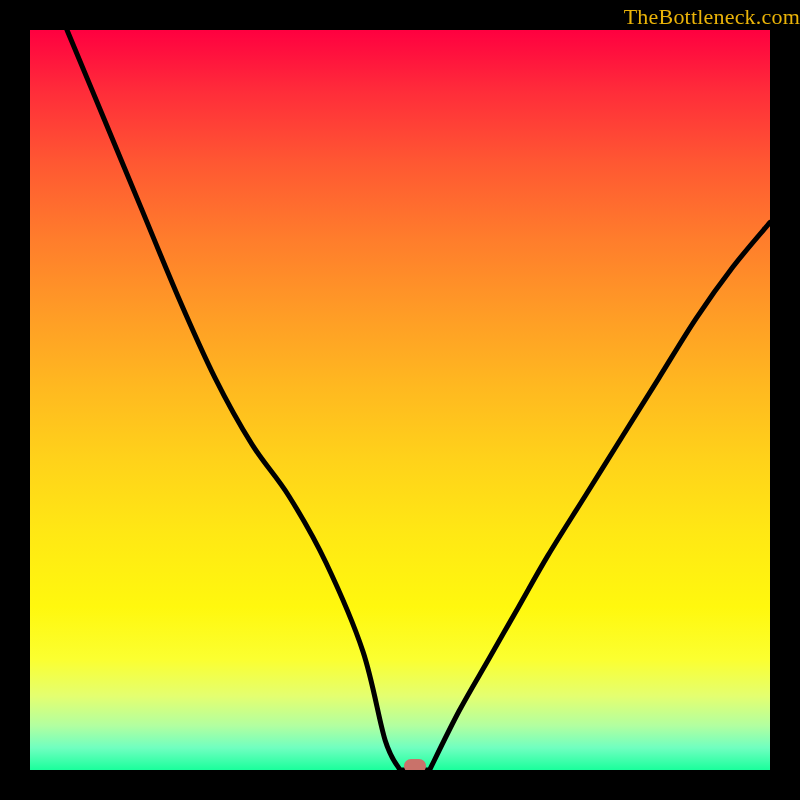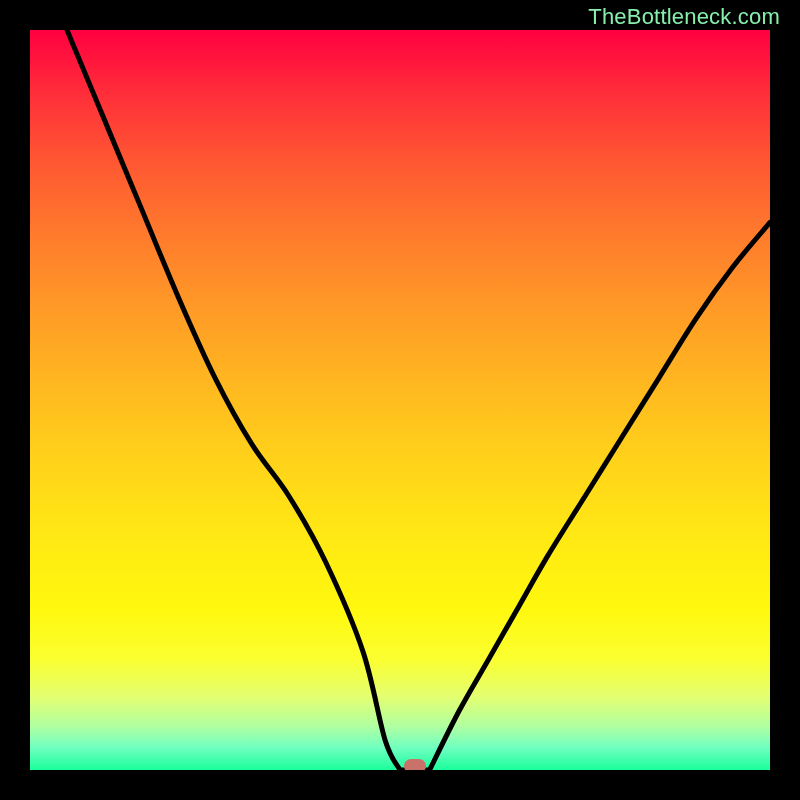--- a/index.html
+++ b/index.html
@@ -61,25 +61,26 @@
     position: absolute;
     width: 22px;
     height: 14px;
     background: #c9726a;
     border-radius: 7px;
     transform: translate(-50%, -50%);
   }
   .watermark {
     position: absolute;
     top: 4px;
-    right: 20px;
-    color: #86efac;
+    right: 0;
+    color: #eab308;
     font-size: 22px;
     font-weight: 500;
     letter-spacing: 0.2px;
+    font-family: Liberation Serif, serif;
   }
 </style>
 </head>
 <body>
 
 <div class="frame">
   <div class="plot-area">
     <div class="gradient"></div>
     <svg class="curve-svg" viewBox="0 0 740 740" preserveAspectRatio="none">
       <path id="curve-path" fill="none" stroke="#000" stroke-width="5" stroke-linecap="round" stroke-linejoin="round" d="M 37.0 0.0 C 43.2 14.8, 61.7 59.2, 74.0 88.8 C 86.3 118.4, 98.7 148.0, 111.0 177.6 C 123.3 207.2, 135.7 238.0, 148.0 266.4 C 160.3 294.8, 172.7 323.1, 185.0 347.8 C 197.3 372.5, 209.7 394.7, 222.0 414.4 C 234.3 434.1, 246.7 446.5, 259.0 466.2 C 271.3 485.9, 283.7 506.9, 296.0 532.8 C 308.3 558.7, 323.1 592.0, 333.0 621.6 C 342.9 651.2, 349.0 690.7, 355.2 710.4 C 361.4 730.1, 367.5 735.1, 370.0 740.0 L 399.6 740.0 C 404.5 730.1, 419.3 699.3, 429.2 680.8 C 439.1 662.3, 448.9 646.3, 458.8 629.0 C 468.7 611.7, 478.5 594.5, 488.4 577.2 C 498.3 559.9, 506.9 543.9, 518.0 525.4 C 529.1 506.9, 542.7 485.9, 555.0 466.2 C 567.3 446.5, 579.7 426.7, 592.0 407.0 C 604.3 387.3, 616.7 367.5, 629.0 347.8 C 641.3 328.1, 653.7 307.1, 666.0 288.6 C 678.3 270.1, 690.7 252.8, 703.0 236.8 C 715.3 220.8, 733.8 199.8, 740.0 192.4"></path>

